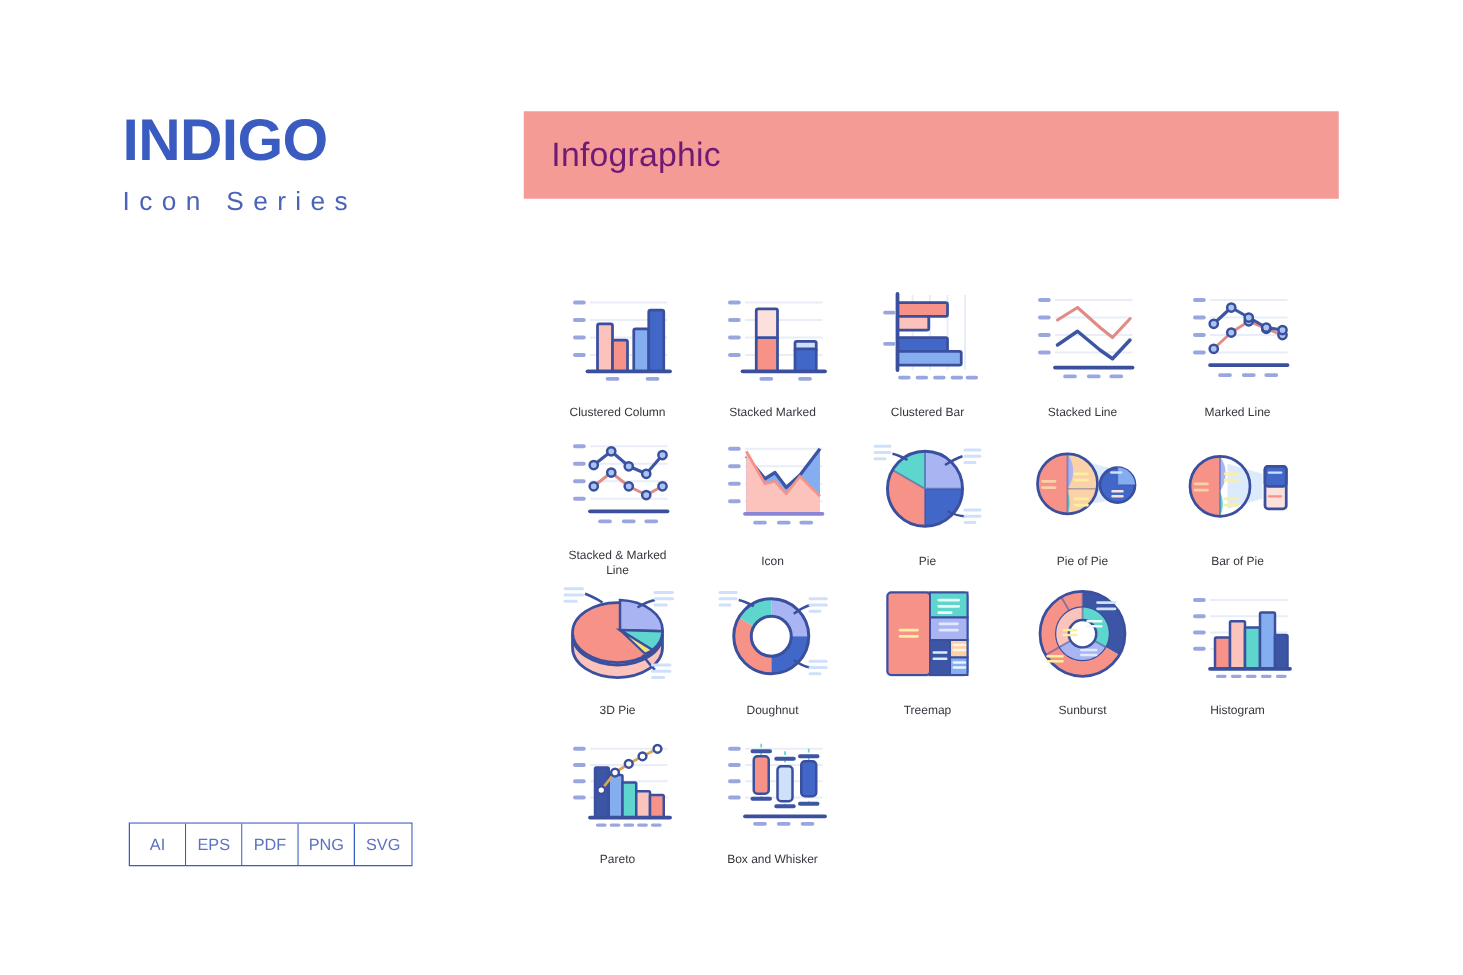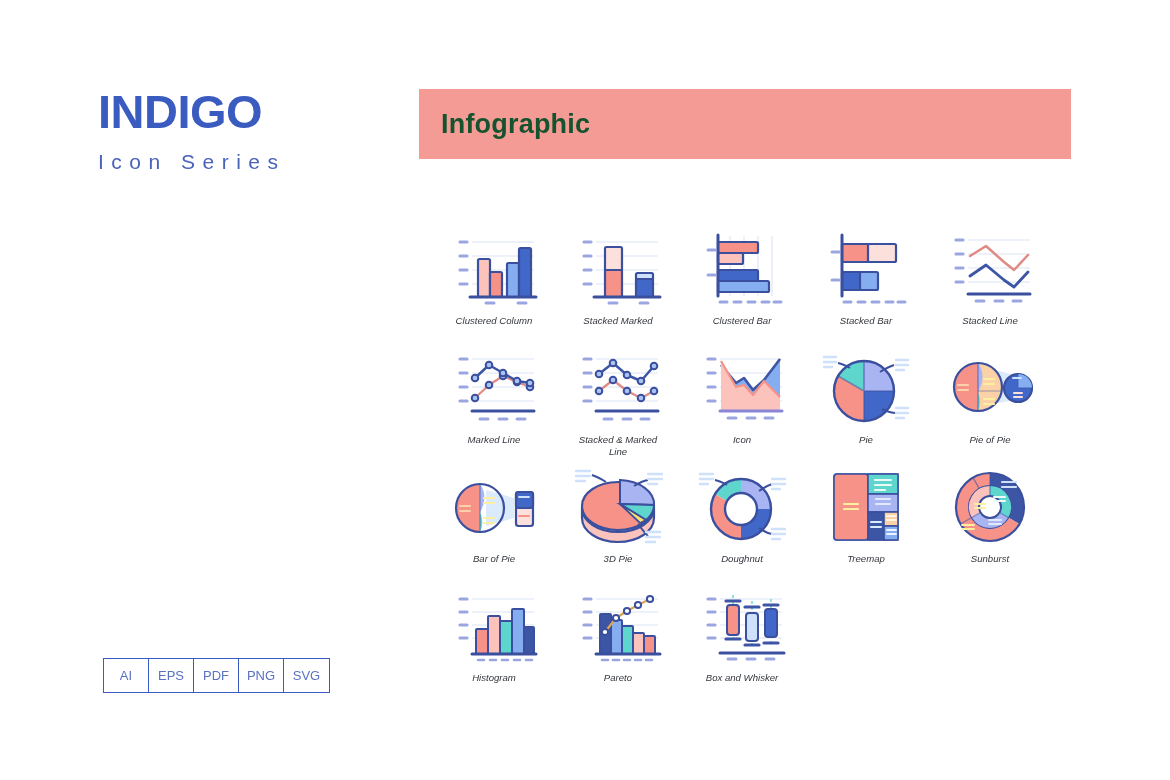--- a/index.html
+++ b/index.html
@@ -64,22 +64,22 @@
     position: absolute;
     left: 419px; top: 89px;
     width: 652px; height: 70px;
     background: #f49b96;
     display: flex;
     align-items: center;
   }
   #banner-title {
     margin-left: 22px;
     font-size: 27px;
-    color: #14532d;
-    font-weight: 700;
+    color: #701a75;
+    font-weight: 400;
     letter-spacing: 0.2px;
   }
 
   
   #grid {
     position: absolute;
     left: 432px; top: 225px;
     width: 620px;
     display: grid;
     grid-template-columns: repeat(5, 1fr);
@@ -92,27 +92,26 @@
   }
   .cell .art {
     width: 100px;
     height: 90px;
     display: flex;
     align-items: center;
     justify-content: center;
   }
   .cell .art svg { display: block; }
   .cap {
-    margin-top: 0;
+    margin-top: 10px;
     font-size: 9.6px;
     color: #33373d;
     text-align: center;
     line-height: 1.25;
     max-width: 96px;
-    font-style: italic;
   }
 </style>
 </head>
 <body>
 
 <div id="page">
 
   <div id="formats">
     <div class="fmt">AI</div>
     <div class="fmt">EPS</div>
@@ -191,38 +190,20 @@
               <path d="M12 20h7M12 45h7"></path>
             </g>
           <g stroke="#9aa6e0" stroke-width="3" stroke-linecap="round">
               <path d="M24 72h7M38 72h7M52 72h7M66 72h7M78 72h7"></path>
             </g>
         </svg>
       </div>
       <div class="cap">Clustered Bar</div>
     </div>
 
-    <div class="cell">
-      <div class="art">
-        <svg width="92" height="80" viewBox="0 0 92 80">
-          <rect x="22" y="14" width="28" height="18" fill="#f79289" stroke="#3a4f9e" stroke-width="2.2" rx="1.5"></rect>
-          <rect x="48" y="14" width="28" height="18" fill="#fbe0dc" stroke="#3a4f9e" stroke-width="2.2" rx="1.5"></rect>
-          <rect x="22" y="42" width="20" height="18" fill="#4168c8" stroke="#3a4f9e" stroke-width="2.2" rx="1.5"></rect>
-          <rect x="40" y="42" width="18" height="18" fill="#84aef0" stroke="#3a4f9e" stroke-width="2.2" rx="1.5"></rect>
-          <path d="M22 5V66" stroke="#3a4f9e" stroke-width="3" stroke-linecap="round"></path>
-          <g stroke="#9aa6e0" stroke-width="3" stroke-linecap="round">
-              <path d="M12 22h7M12 50h7"></path>
-            </g>
-          <g stroke="#9aa6e0" stroke-width="3" stroke-linecap="round">
-              <path d="M24 72h7M38 72h7M52 72h7M66 72h7M78 72h7"></path>
-            </g>
-        </svg>
-      </div>
-      <div class="cap">Stacked Bar</div>
-    </div>
 
 
     <div class="cell">
       <div class="art">
         <svg width="92" height="80" viewBox="0 0 92 80">
           <g stroke="#e8edf7" stroke-width="1.6">
               <path d="M24 10H86M24 24H86M24 38H86M24 52H86"></path>
             </g>
           <g stroke="#9aa6e0" stroke-width="3.2" stroke-linecap="round">
               <path d="M12 10h7M12 24h7M12 38h7M12 52h7"></path>

